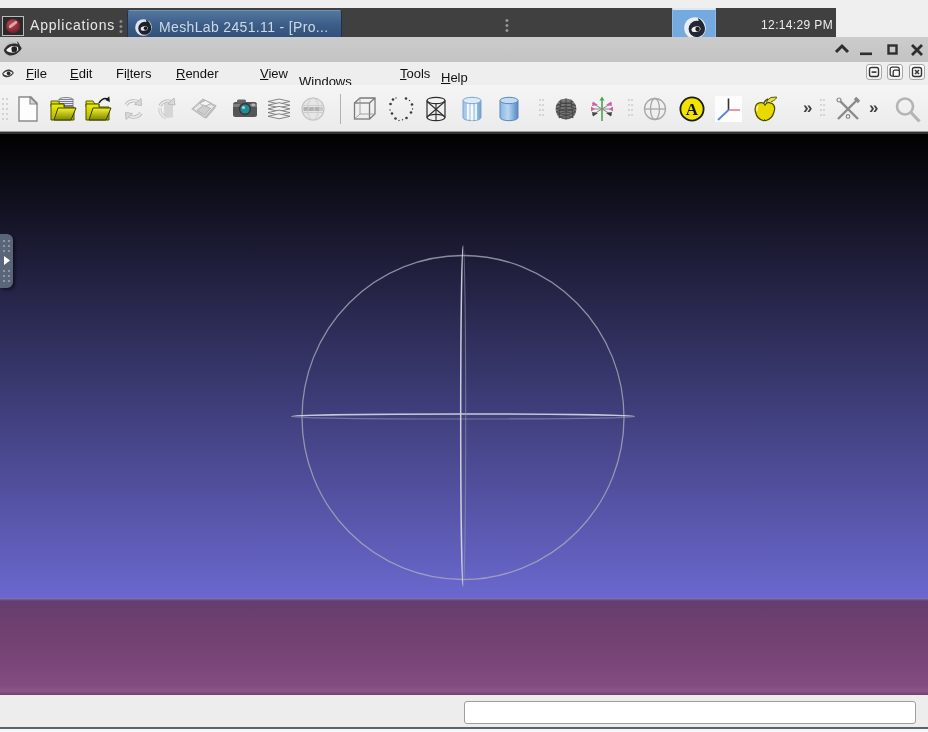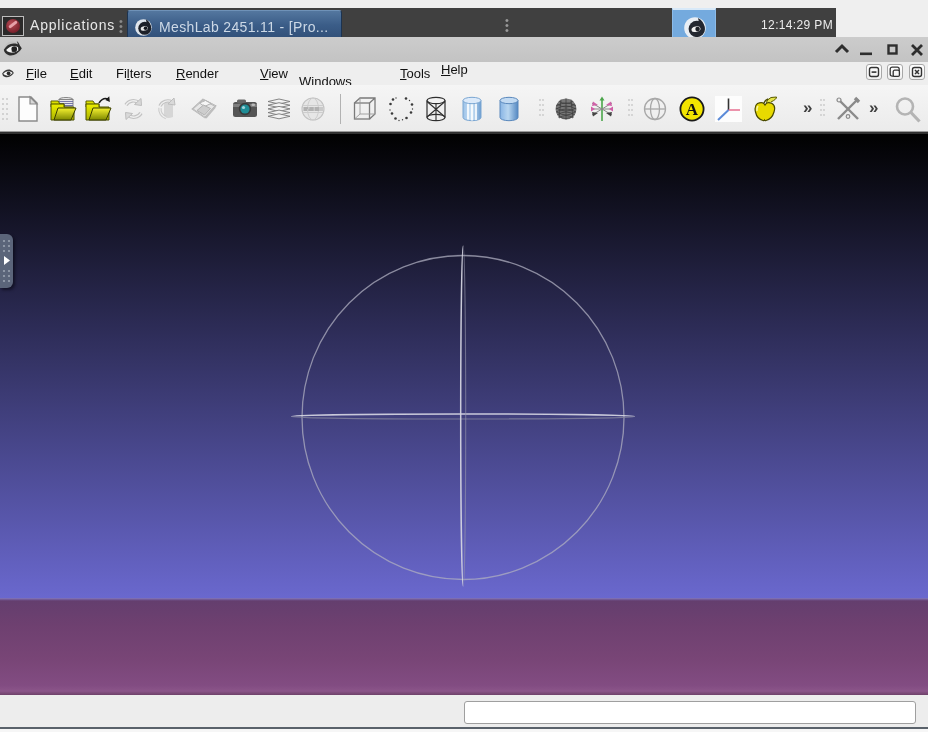--- a/index.html
+++ b/index.html
@@ -63,21 +63,21 @@
     <path d="M4,13 Q9,8 14,9 Q19,10 20,12 Q14,18 8,16 Q4,15 4,13Z" fill="#f5f5f5"></path>
     <circle cx="13" cy="12.5" r="3.2" fill="#2a2a2a"></circle>
   </svg>
   <div class="abs" style="left:26px;top:4px"><u>F</u>ile</div>
   <div class="abs" style="left:70px;top:4px"><u>E</u>dit</div>
   <div class="abs" style="left:116px;top:4px">Fi<u>l</u>ters</div>
   <div class="abs" style="left:176px;top:4px"><u>R</u>ender</div>
   <div class="abs" style="left:260px;top:4px"><u>V</u>iew</div>
   <div class="abs" style="left:299px;top:12px"><u>W</u>indows</div>
   <div class="abs" style="left:400px;top:4px"><u>T</u>ools</div>
-  <div class="abs" style="left:441px;top:0"><u>H</u>elp</div>
+  <div class="abs" style="left:441px;top:8px"><u>H</u>elp</div>
 
   <div class="abs" style="left:866px;top:2px;width:16px;height:16px;background:linear-gradient(#fff,#f0f0f0);border:1px solid #a8a8a8;border-radius:3px">
     <svg width="14" height="14" viewBox="0 0 14 14">
         <rect x="2.5" y="2.5" width="9" height="9" rx="2" fill="none" stroke="#333" stroke-width="1.4"></rect>
         <rect x="4.6" y="6.3" width="4.8" height="1.6" fill="#333"></rect>
       </svg>
   </div>
   <div class="abs" style="left:887px;top:2px;width:16px;height:16px;background:linear-gradient(#fff,#f0f0f0);border:1px solid #a8a8a8;border-radius:3px">
     <svg width="14" height="14" viewBox="0 0 14 14">
         <rect x="2.2" y="2.2" width="9" height="9" rx="2" fill="none" stroke="#333" stroke-width="1.3"></rect>

